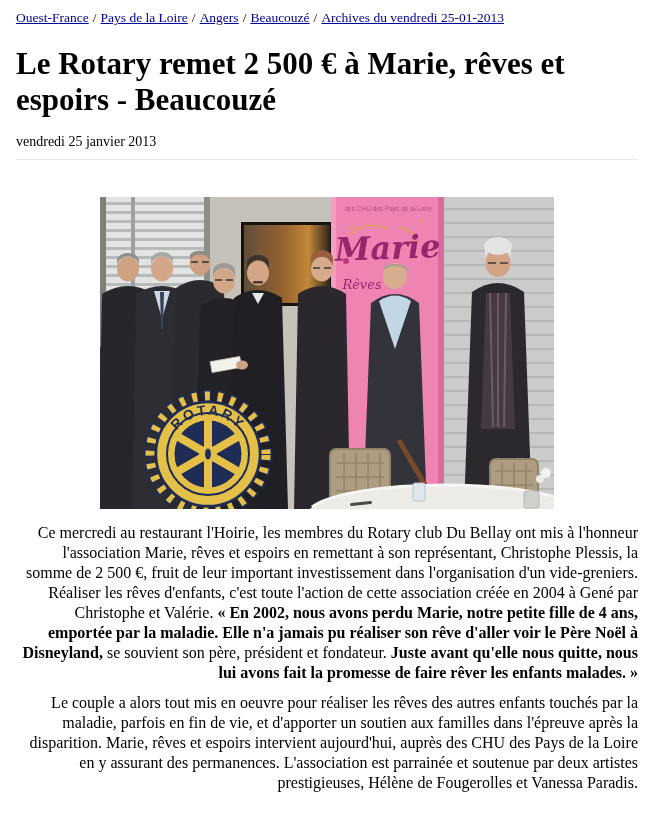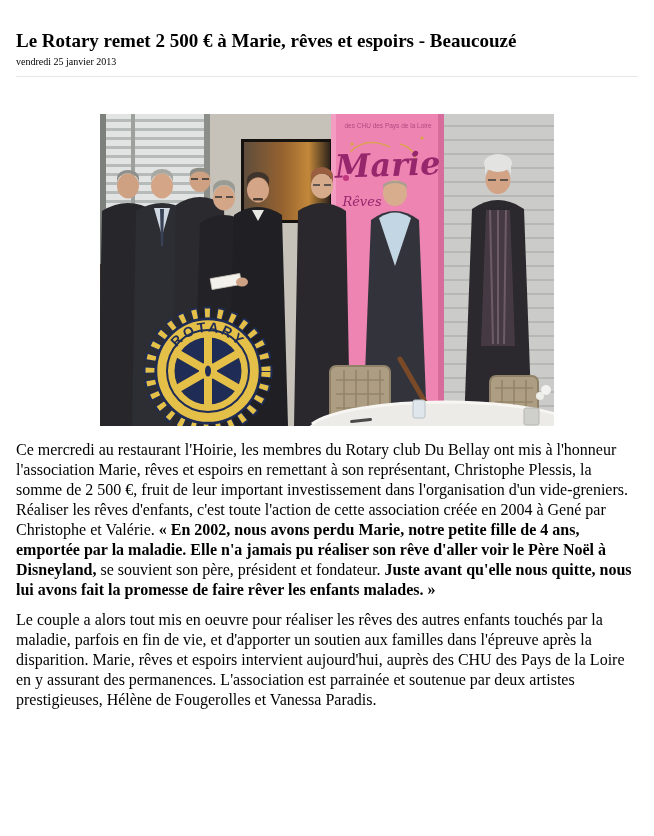--- a/index.html
+++ b/index.html
@@ -1,38 +1,39 @@
 <!DOCTYPE html>
 <html><head>
 <meta charset="utf-8">
 <style>
   html,body{margin:0;padding:0;background:#fff;width:654px;height:836px;overflow:hidden;}
   body{font-family:"Liberation Serif", serif;color:#000;}
   .page{padding:10px 16px 0;}
   .breadcrumb{font-size:13.5px;line-height:1.2;}
   .breadcrumb a{color:#000099;text-decoration:underline;cursor:pointer;}
   .breadcrumb .sep{color:#000;margin:0 4px;}
-  h1{font-size:19px;line-height:1.16;margin:20px 0 4px;font-weight:bold;}
-  .date{font-size:10px;margin:0 0 9px;}
+  h1{font-size:31px;line-height:1.16;margin:20px 0 16px;font-weight:bold;}
+  .date{font-size:14px;margin:0 0 9px;}
   hr.rule{border:0;border-top:1px solid #e7e7e7;margin:0;}
   figure.photo{margin:37px auto 0;width:454px;height:312px;padding:0;}
   figure.photo svg{display:block;}
   .content{margin-top:14px;font-size:16px;line-height:1.25;}
-  .content p{margin:0 0 10px;}
+  .content p{margin:0 0 10px;text-align:right;}
   .b{font-weight:bold;}
   .banner-title-text{font-family:"DejaVu Serif", serif;font-style:italic;font-weight:bold;}
   .banner-script{font-family:"DejaVu Serif", serif;font-style:italic;}
   .rotary-text{font-family:"Liberation Sans", sans-serif;font-weight:bold;letter-spacing:2.5px;}
   .banner-small{font-family:"Liberation Sans", sans-serif;}
 </style>
 </head>
 <body>
 
 <div class="page">
 
+  <nav class="breadcrumb"><a>Ouest-France</a><span class="sep">/</span><a>Pays de la Loire</a><span class="sep">/</span><a>Angers</a><span class="sep">/</span><a>Beaucouzé</a><span class="sep">/</span><a>Archives du vendredi 25-01-2013</a></nav>
 
   <h1>Le Rotary remet 2 500 € à Marie, rêves et espoirs - Beaucouzé</h1>
 
   <div class="date">vendredi 25 janvier 2013</div>
 
   <hr class="rule">
 
   <figure class="photo">
     <svg width="454" height="312" viewBox="0 0 454 312" xmlns="http://www.w3.org/2000/svg">
       <defs>

